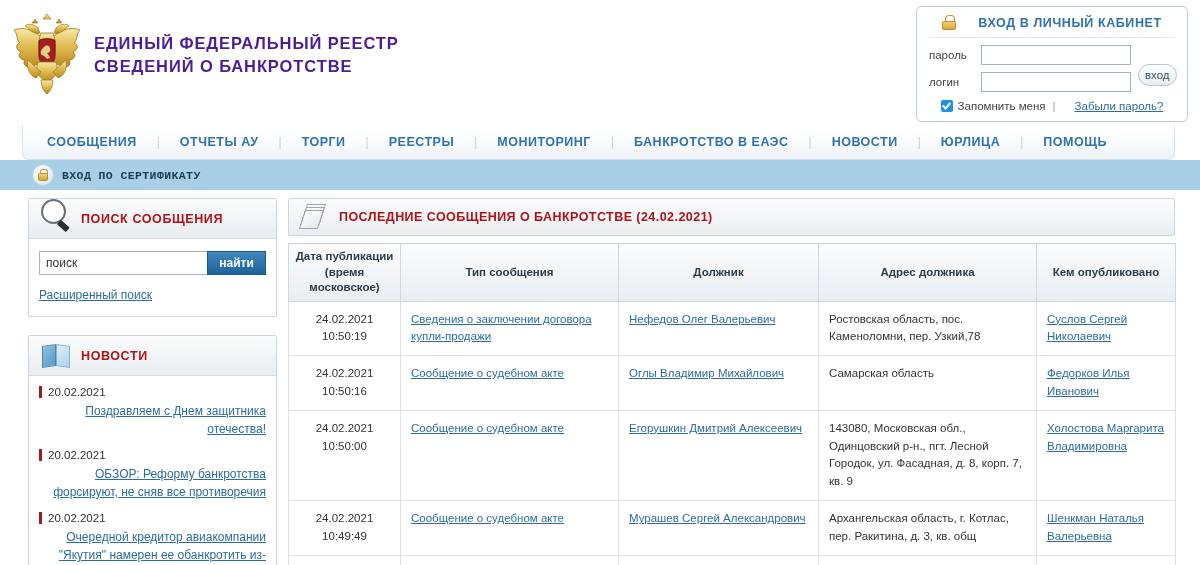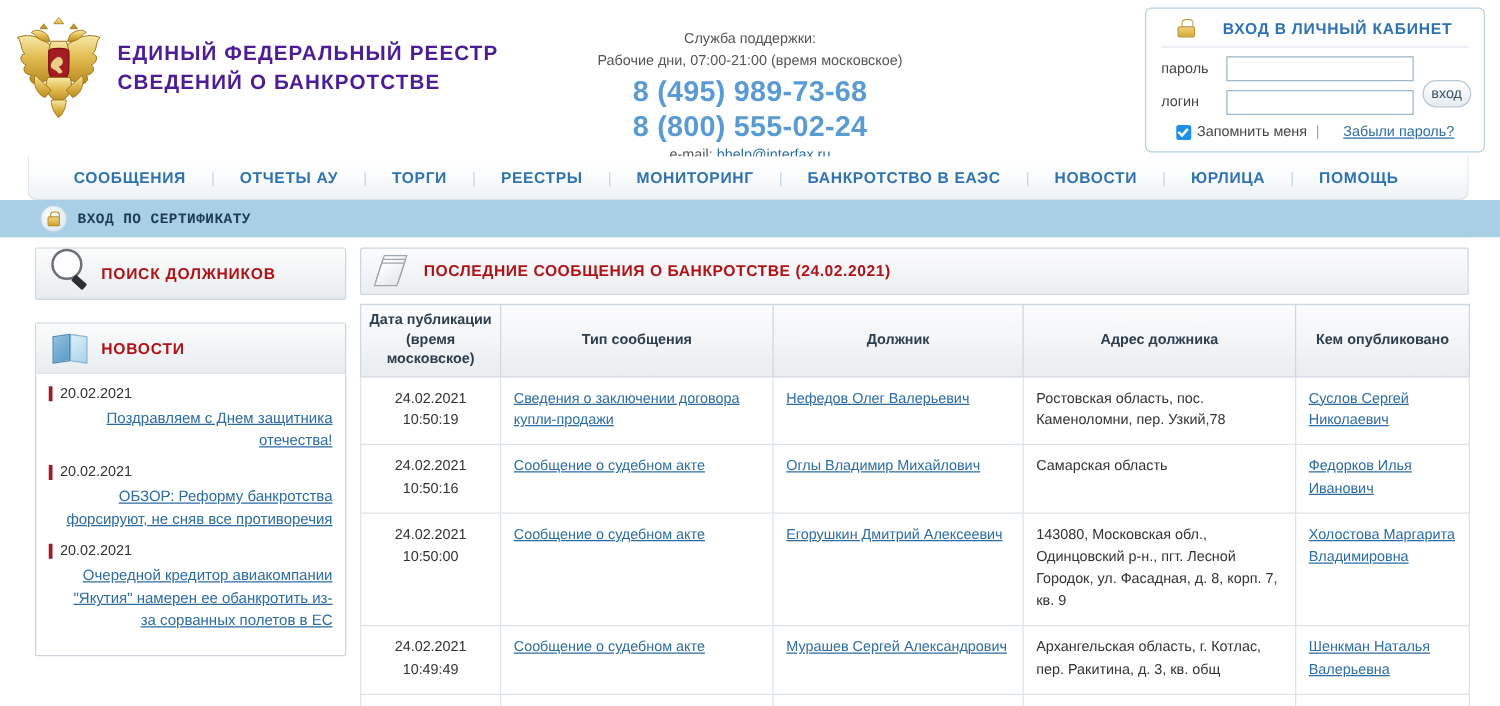--- a/index.html
+++ b/index.html
@@ -195,21 +195,21 @@
     top: 0;
     width: 1153px;
     height: 35px;
     background: linear-gradient(#ffffff 0%, #fbfcfd 45%, #eef2f6 100%);
     border: 1px solid #d7e2ea;
     border-top: none;
     border-radius: 0 0 7px 7px;
     box-sizing: border-box;
     display: flex;
     align-items: center;
-    padding-left: 32px;
+    padding-left: 20px;
   }
   .nav a {
     font-size: 12.5px;
     font-weight: bold;
     color: #2e73b0;
     text-decoration: none;
     letter-spacing: 0.5px;
     white-space: nowrap;
     padding: 0 4px;
   }
@@ -530,30 +530,20 @@
       <path d="M20 46 C18 54 22 62 28 64 L33 58 Z" fill="url(#gold)" stroke="#9a7418" stroke-width="0.7"></path>
       <path d="M58 46 C60 54 56 62 50 64 L45 58 Z" fill="url(#gold)" stroke="#9a7418" stroke-width="0.7"></path>
       <path d="M33 66 C33 72 36 78 39 80 C42 78 45 72 45 66 Z" fill="url(#gold)" stroke="#9a7418" stroke-width="0.7"></path>
     </svg>
     <div class="brand-text">
       <div>ЕДИНЫЙ  ФЕДЕРАЛЬНЫЙ  РЕЕСТР</div>
       <div>СВЕДЕНИЙ О БАНКРОТСТВЕ</div>
     </div>
   </div>
 
-  <div class="support">
-    <div class="sup-line">Служба поддержки:</div>
-    <div class="sup-line">Рабочие дни, 07:00-21:00 (время московское)</div>
-    <div class="phone">8 (495) 989-73-68</div>
-    <div class="phone">8 (800) 555-02-24</div>
-    <div class="email">
-      <span>e-mail:</span>
-      <a href="#">bhelp@interfax.ru</a>
-    </div>
-  </div>
 
   <div class="login-box">
     <div class="login-title-row">
       <span class="lock-icon">
         <span class="shackle"></span>
           <span class="body"></span>
       </span>
       <span class="login-title">ВХОД В ЛИЧНЫЙ КАБИНЕТ</span>
     </div>
     <div style="display:flex; align-items:flex-start;">
@@ -614,21 +604,28 @@
   <div class="columns">
 
     <div class="sidebar">
 
       <div class="panel">
         <div class="panel-head">
           <span class="magnifier">
             <span class="ring"></span>
               <span class="handle"></span>
           </span>
-          <span class="panel-title">ПОИСК ДОЛЖНИКОВ</span>
+          <span class="panel-title">ПОИСК СООБЩЕНИЯ</span>
+        </div>
+        <div class="panel-body">
+          <div class="search-row">
+            <input class="search-input" type="text" value="поиск" style="">
+            <button class="search-btn">найти</button>
+          </div>
+          <a class="adv-link" href="#">Расширенный поиск</a>
         </div>
       </div>
 
       <div class="panel news-panel">
         <div class="panel-head">
           <span class="book-icon">
             <span class="pg-l"></span>
               <span class="pg-r"></span>
           </span>
           <span class="panel-title">НОВОСТИ</span>

